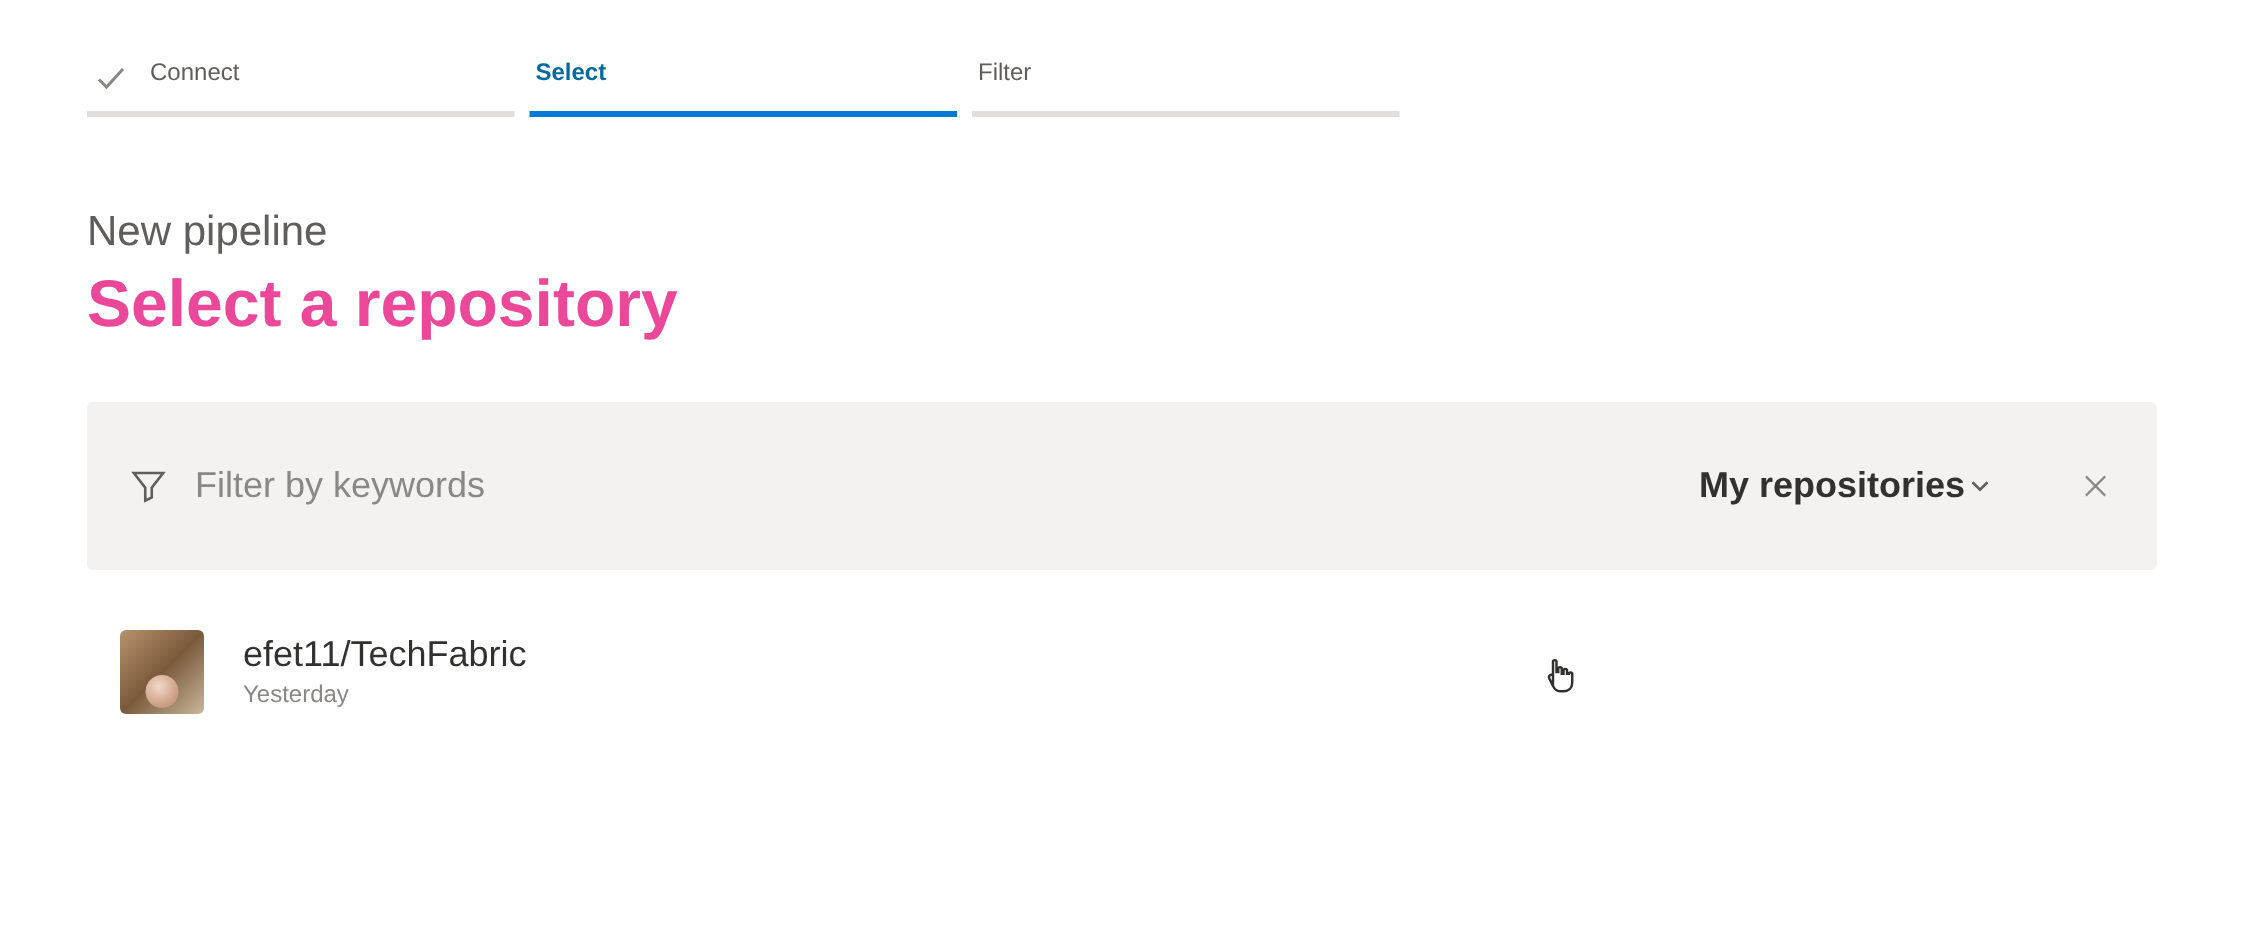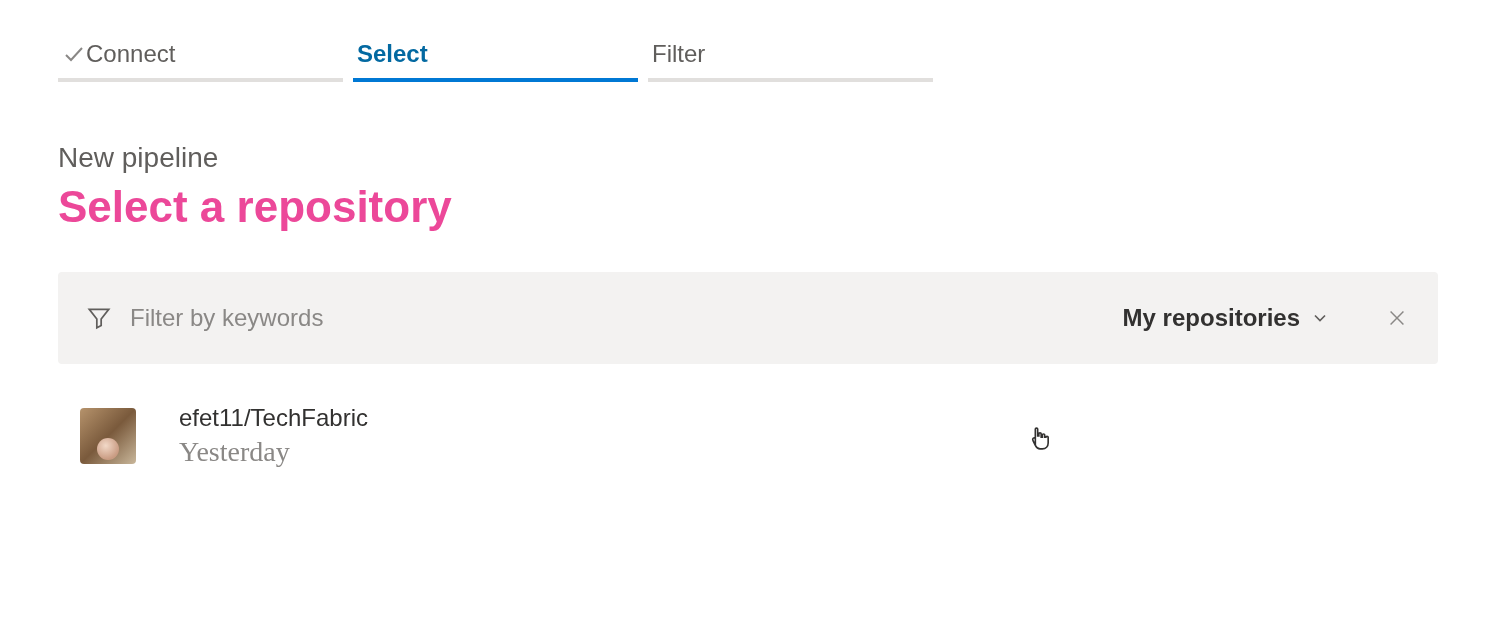--- a/index.html
+++ b/index.html
@@ -13,24 +13,24 @@
     
     
     .stepper {
       display: flex;
       gap: 10px;
       margin-bottom: 60px;
     }
     .step {
       flex: 0 0 285px;
       display: flex;
-      align-items: center;
+      gap: 14px;
       padding: 10px 4px;
       border-bottom: 4px solid #e1dfdd;
-      font-size: 24px;
+      font-size: 16px;
       color: #605e5c;
       cursor: pointer;
     }
     .step.active {
       border-bottom-color: #0078d4;
       font-weight: 700;
       color: #0369a1;
     }
     .step.done .check-icon {
       display: inline-flex;
@@ -58,21 +58,21 @@
       margin-bottom: 40px;
     }
 
     
     .filter-bar {
       display: flex;
       align-items: center;
       background: #f3f2f1;
       border-radius: 4px;
       padding: 0 28px;
-      height: 92px;
+      height: 112px;
       gap: 18px;
     }
     .filter-icon {
       width: 26px;
       height: 26px;
       color: #605e5c;
       flex: 0 0 auto;
       display: flex;
       align-items: center;
     }
@@ -81,41 +81,41 @@
       border: none;
       background: transparent;
       font-size: 24px;
       color: #323130;
       outline: none;
     }
     .filter-input::placeholder { color: #8a8886; }
     .repo-dropdown {
       display: flex;
       align-items: center;
-      gap: 10px;
+      gap: 0;
       font-size: 24px;
       font-weight: 600;
       color: #323130;
       cursor: pointer;
       padding: 0 8px;
     }
     .chevron-down-icon {
       width: 20px; height: 20px; display: flex; align-items:center;
     }
     .clear-icon {
       width: 24px; height: 24px; margin-left: 30px;
       color: #8a8886; cursor: pointer; display:flex; align-items:center;
     }
 
     
     .repo-list { margin-top: 20px; }
     .repo-item {
       display: flex;
       align-items: center;
-      gap: 43px;
+      gap: 26px;
       padding: 20px 22px;
       cursor: pointer;
       border-radius: 4px;
     }
     .avatar {
       width: 56px;
       height: 56px;
       border-radius: 4px;
       background: linear-gradient(135deg,#b6936c 0%, #7a5a3c 50%, #c9b79b 100%);
       flex: 0 0 auto;
@@ -124,21 +124,21 @@
     }
     .avatar::after{
       content:"";
       position:absolute;
       bottom:4px; left:50%; transform:translateX(-50%);
       width:22px; height:22px; border-radius:50%;
       background: radial-gradient(circle at 40% 35%, #f2d9c8 0%, #c99b82 70%);
     }
     .repo-meta { display:flex; flex-direction:column; gap:4px; }
     .repo-name { font-size: 24px; color: #323130; }
-    .repo-time { font-size: 28px; color: #8a8886; font-family: Liberation Serif, serif; }
+    .repo-time { font-size: 16px; color: #8a8886; }
 
     
     .pointer-cursor {
       margin-left: auto;
       margin-right: 360px;
       width: 30px; height: 36px;
       display:flex;align-items:center;
     }
   </style>
 </head>

